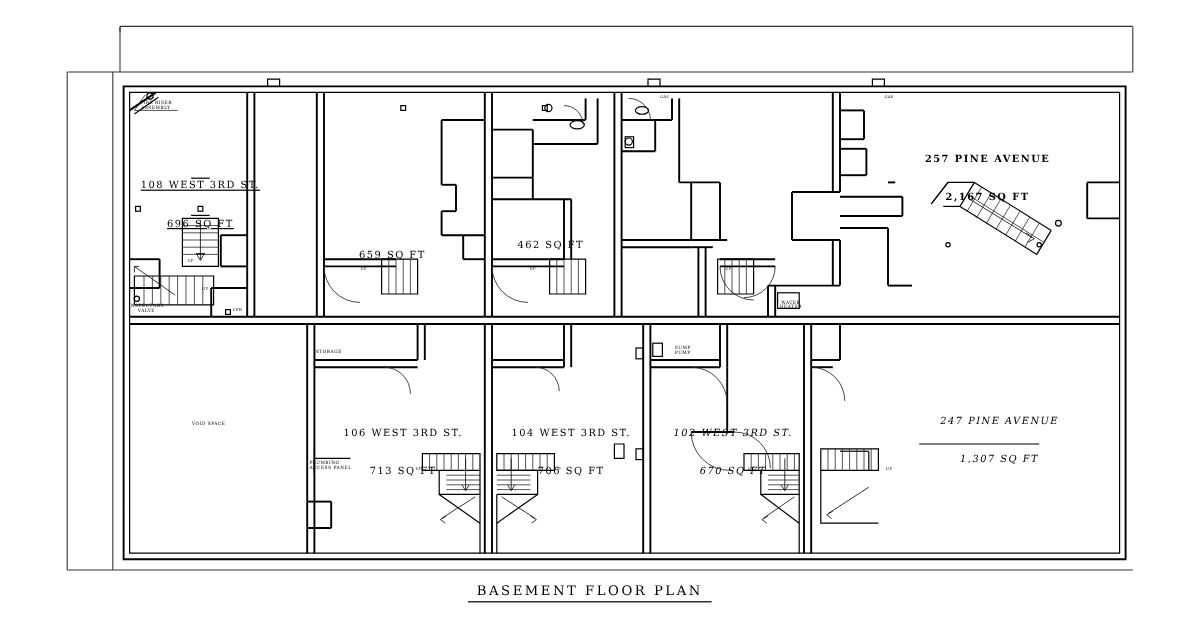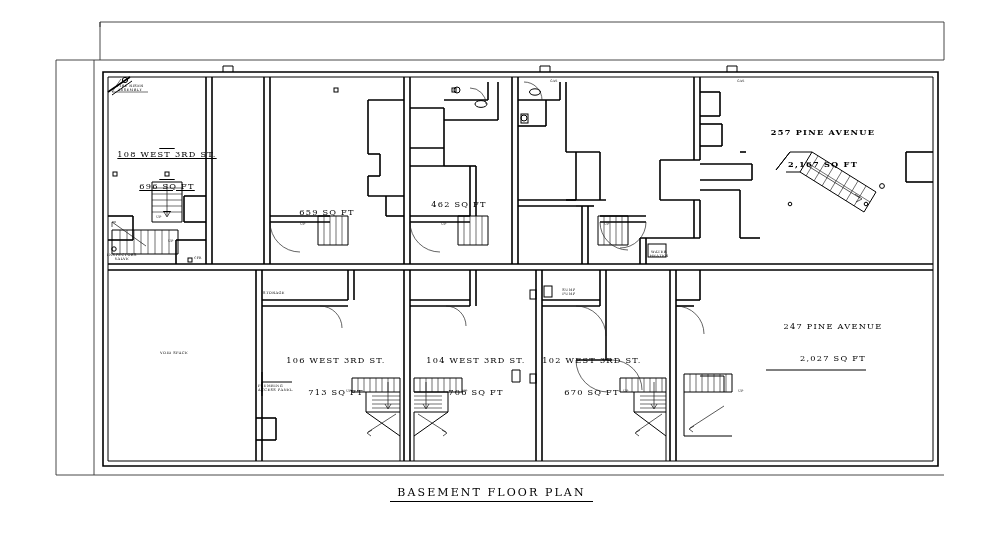--- a/index.html
+++ b/index.html
@@ -484,36 +484,36 @@
 
   <div class="lbl lbl-area" style="left:414px; top:178px; width:90px;">
     <div>462 SQ FT</div>
   </div>
 
   <div class="lbl lbl-unit" style="left:748px; top:106px; width:150px;font-weight:bold;">
     <div>257 PINE AVENUE</div>
     <div>2,167 SQ FT</div>
   </div>
 
-  <div class="lbl lbl-unit" style="left:758px; top:300px; width:150px;">
+  <div class="lbl lbl-unit" style="left:758px; top:324px; width:150px;font-style:italic;">
     <div>247 PINE AVENUE</div>
-    <div>2,027 SQ FT</div>
+    <div>1,307 SQ FT</div>
   </div>
 
   <div class="lbl lbl-unit" style="left:276px; top:334px; width:120px;">
     <div>106 WEST 3RD ST.</div>
     <div>713 SQ FT</div>
   </div>
 
   <div class="lbl lbl-unit" style="left:416px; top:334px; width:120px;">
     <div>104 WEST 3RD ST.</div>
     <div>706 SQ FT</div>
   </div>
 
-  <div class="lbl lbl-unit" style="left:532px; top:334px; width:120px;">
+  <div class="lbl lbl-unit" style="left:551px; top:334px; width:120px;font-style:italic;">
     <div>102 WEST 3RD ST.</div>
     <div>670 SQ FT</div>
   </div>
 
   <div class="lbl lbl-tiny" style="left:108px; top:84px; width:44px;">FIRE RISER
 ASSEMBLY</div>
 
   <div class="lbl lbl-tiny" style="left:100px; top:253px; width:44px;">INSPECTORS
 VALVE</div>
 

